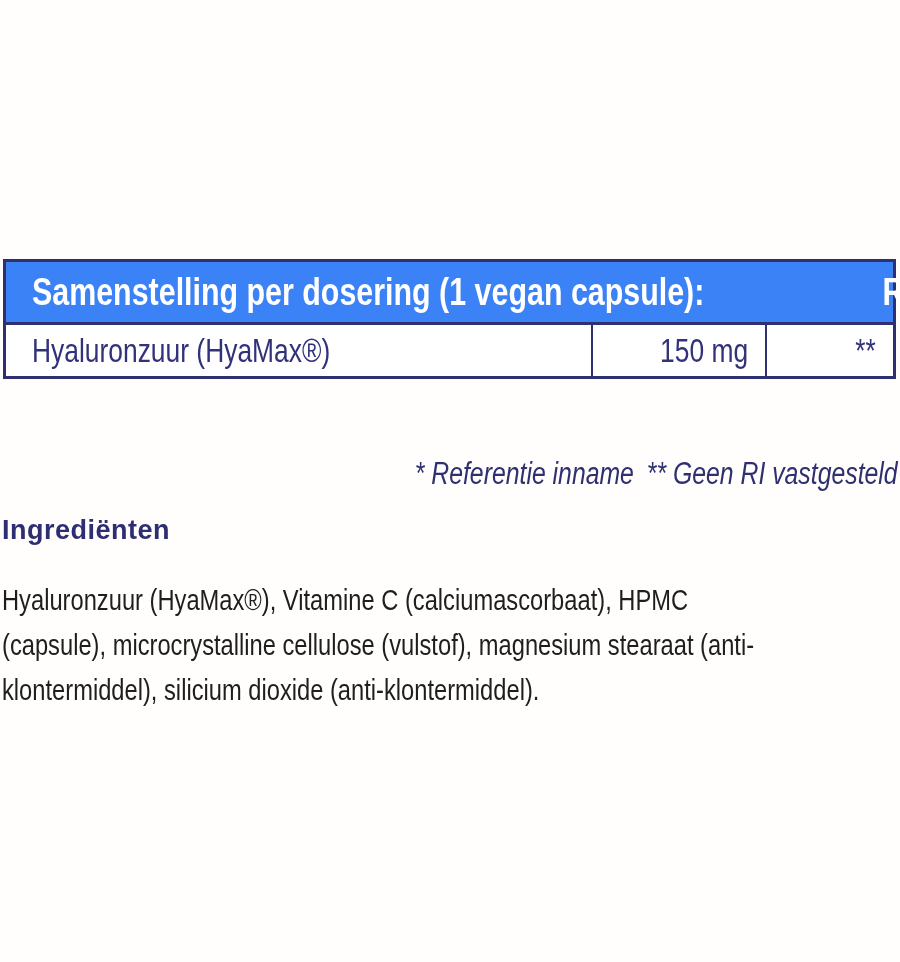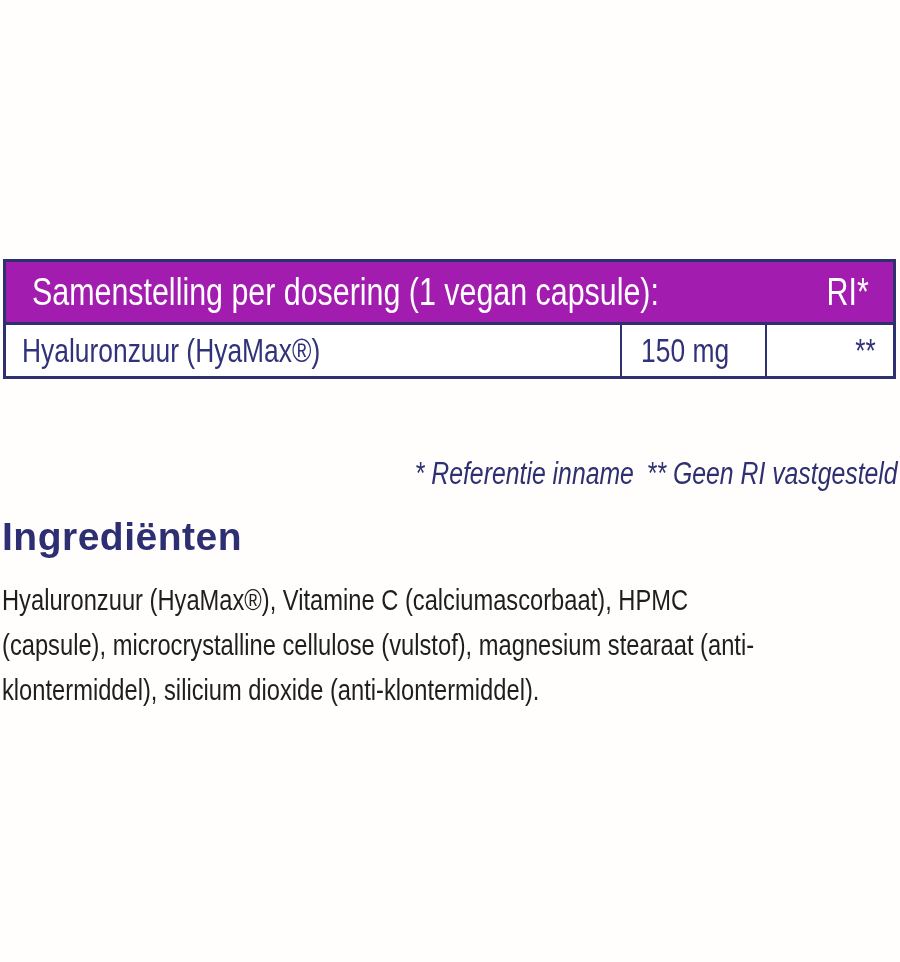--- a/index.html
+++ b/index.html
@@ -18,44 +18,44 @@
   
   .comp-table {
     position: absolute;
     left: 3px; top: 259px;
     width: 893px;
     border: 3px solid #2e3070;
     background: #ffffff;
   }
   .comp-header {
     height: 60px;
-    background: #a21caf;
+    background: #3b82f6;
     color: #ffffff;
     display: flex;
     align-items: center;
     justify-content: space-between;
     padding: 0 24px 0 26px;
     font-size: 38px;
-    font-weight: normal;
+    font-weight: bold;
     text-align: center;
   }
   .comp-row {
     display: flex;
     align-items: stretch;
     border-top: 3px solid #2e3070;
     background: #ffffff;
     color: #32327a;
     font-size: 33px;
   }
   .comp-row:first-of-type { border-top: none; }
   .row-1 { height: 54px; }
   .row-2 { height: 53px; }
   .cell { display: flex; align-items: center; }
-  .cell-name   { flex: 1 1 auto; padding-left: 16px; }
-  .cell-amount { width: 145px; border-left: 2px solid #2e3070; justify-content: flex-end; padding-right: 36px; }
+  .cell-name   { flex: 1 1 auto; padding-left: 26px; }
+  .cell-amount { width: 174px; border-left: 2px solid #2e3070; justify-content: flex-end; padding-right: 17px; }
   .cell-ri     { width: 128px; border-left: 2px solid #2e3070; justify-content: flex-end; padding-right: 17px; }
 
   
   .footnote {
     position: absolute;
     top: 456px; right: 2px;
     display: flex;
     gap: 16px;
     justify-content: flex-end;
     color: #2e3070;
@@ -64,21 +64,21 @@
     transform: scaleX(0.80);
     transform-origin: 100% 50%;
     white-space: nowrap;
   }
 
   
   .ingredients-heading {
     position: absolute;
     left: 2px; top: 515px;
     color: #2e2f72;
-    font-size: 39px;
+    font-size: 27px;
     font-weight: bold;
     letter-spacing: 0.5px;
   }
   .ingredients-text {
     position: absolute;
     left: 2px; top: 577px;
     color: #1e1e1c;
     font-size: 30px;
     line-height: 45px;
     transform: scaleX(0.79);

